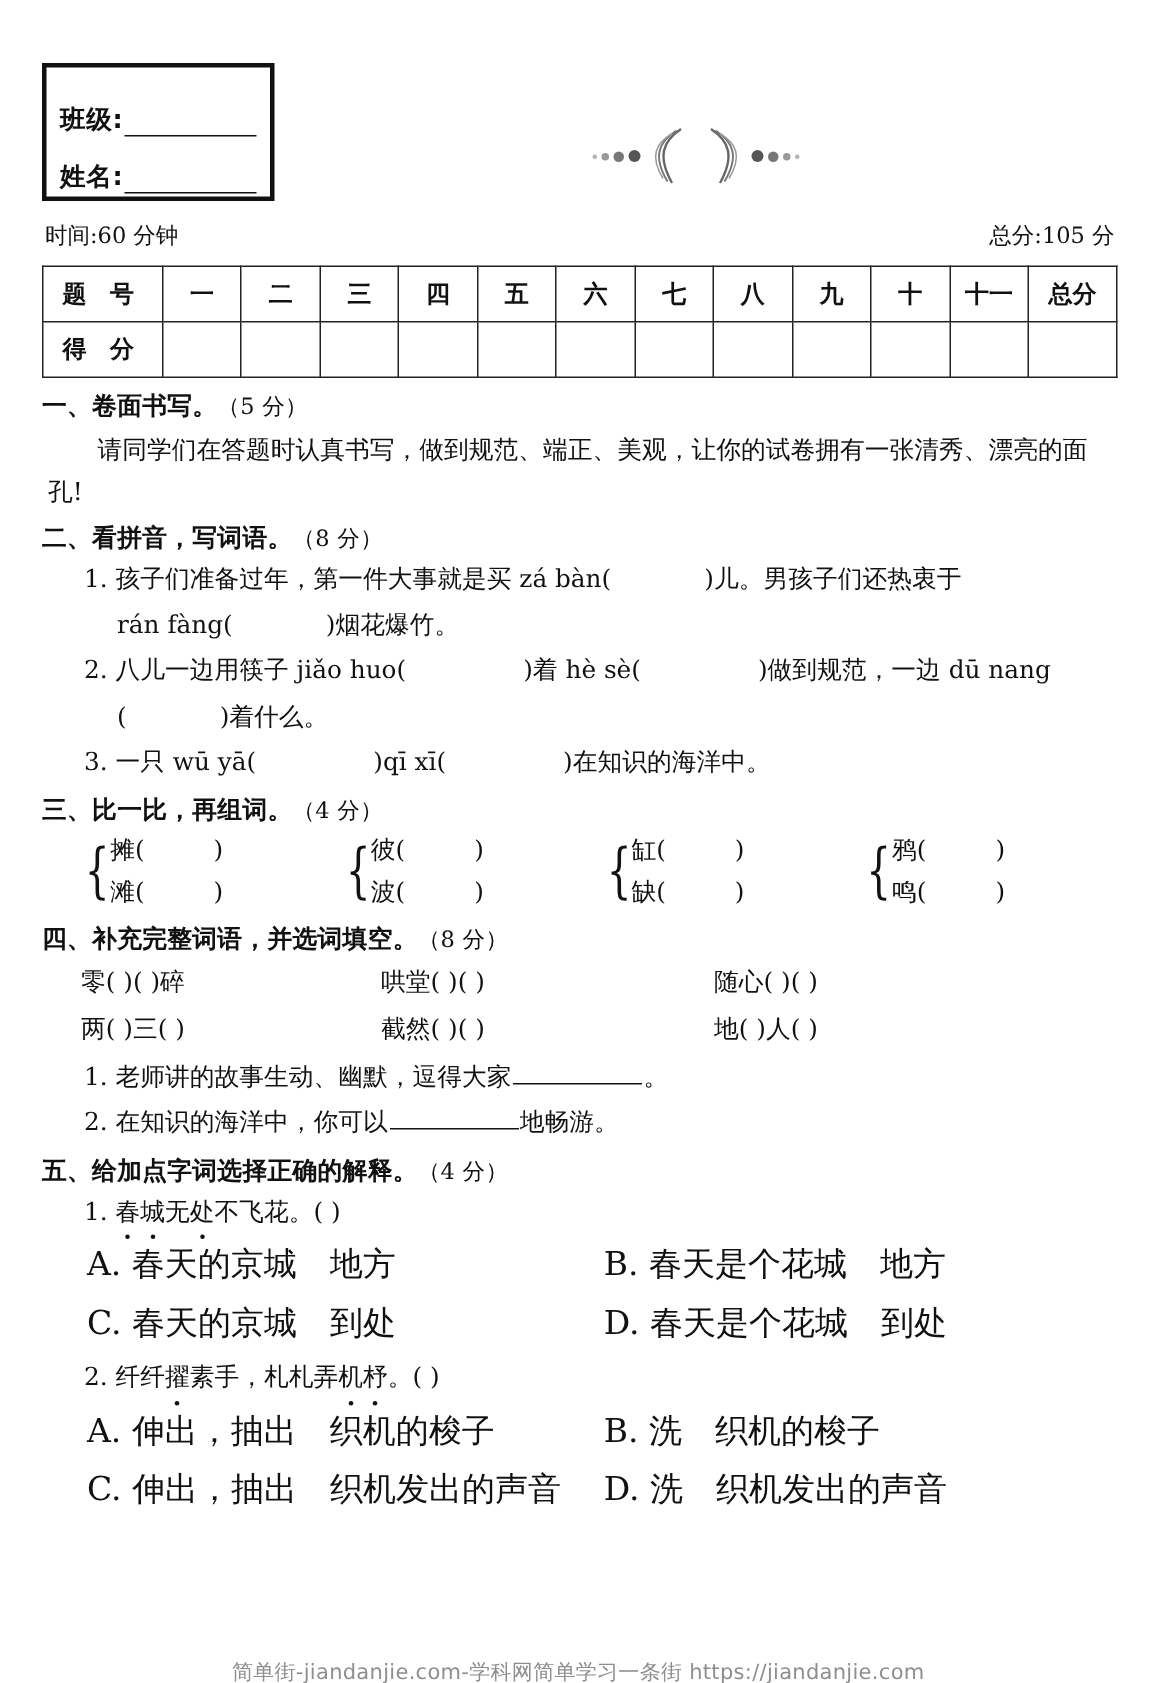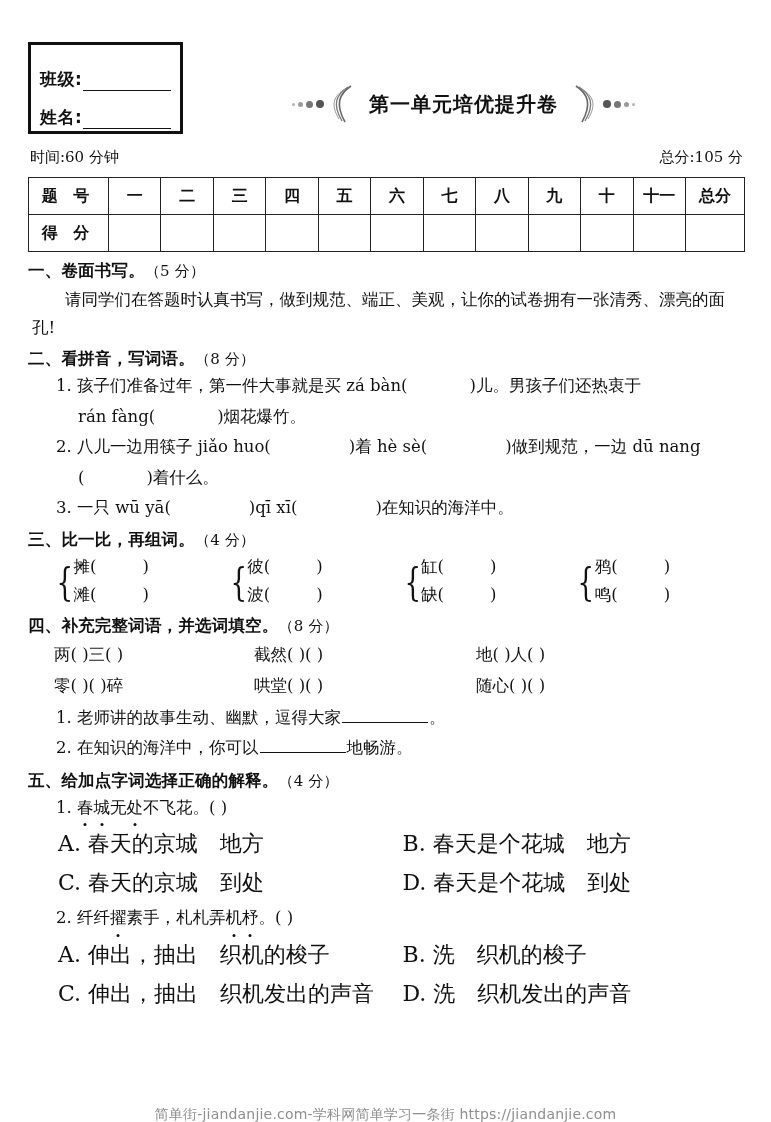--- a/index.html
+++ b/index.html
@@ -284,21 +284,20 @@
             <span class="d d3"></span>
             <span class="d d4"></span>
         </span>
         <svg width="26" height="40" viewBox="0 0 26 40">
           <path d="M24 2 C12 10, 8 20, 18 38" stroke="#666" stroke-width="1.6" fill="none"></path>
           <path d="M21 3 C9 11, 5 20, 15 37" stroke="#777" stroke-width="1.3" fill="none"></path>
           <path d="M18 5 C7 12, 3 20, 12 35" stroke="#999" stroke-width="1" fill="none"></path>
         </svg>
       </span>
 
-      <span class="exam-title">第一单元培优提升卷</span>
 
       <span class="ornament">
         <svg width="26" height="40" viewBox="0 0 26 40">
           <path d="M2 2 C14 10, 18 20, 8 38" stroke="#666" stroke-width="1.6" fill="none"></path>
           <path d="M5 3 C17 11, 21 20, 11 37" stroke="#777" stroke-width="1.3" fill="none"></path>
           <path d="M8 5 C19 12, 23 20, 14 35" stroke="#999" stroke-width="1" fill="none"></path>
         </svg>
         <span class="dots">
           <span class="d d4"></span>
             <span class="d d3"></span>
@@ -406,29 +405,29 @@
           <div><span>鸦(</span><span class="blank-sm"></span><span>)</span></div>
           <div><span>鸣(</span><span class="blank-sm"></span><span>)</span></div>
         </span>
       </div>
     </div>
 
     <div class="sec-head">
       <span>四、补充完整词语，并选词填空。</span><span class="pts">（8 分）</span>
     </div>
     <div class="idiom-row">
+      <span class="idiom-cell iw1">零(    )(    )碎</span>
+      <span class="idiom-cell iw2">哄堂(    )(    )</span>
+      <span class="idiom-cell iw3">随心(    )(    )</span>
+    </div>
+    <div class="idiom-row">
       <span class="idiom-cell iw1">两(    )三(    )</span>
       <span class="idiom-cell iw2">截然(    )(    )</span>
       <span class="idiom-cell iw3">地(    )人(    )</span>
     </div>
-    <div class="idiom-row">
-      <span class="idiom-cell iw1">零(    )(    )碎</span>
-      <span class="idiom-cell iw2">哄堂(    )(    )</span>
-      <span class="idiom-cell iw3">随心(    )(    )</span>
-    </div>
     <p class="qline">
       <span>1. 老师讲的故事生动、幽默，逗得大家</span><span class="ul-blank"></span><span>。</span>
     </p>
     <p class="qline">
       <span>2. 在知识的海洋中，你可以</span><span class="ul-blank"></span><span>地畅游。</span>
     </p>
 
     <div class="sec-head">
       <span>五、给加点字词选择正确的解释。</span><span class="pts">（4 分）</span>
     </div>

